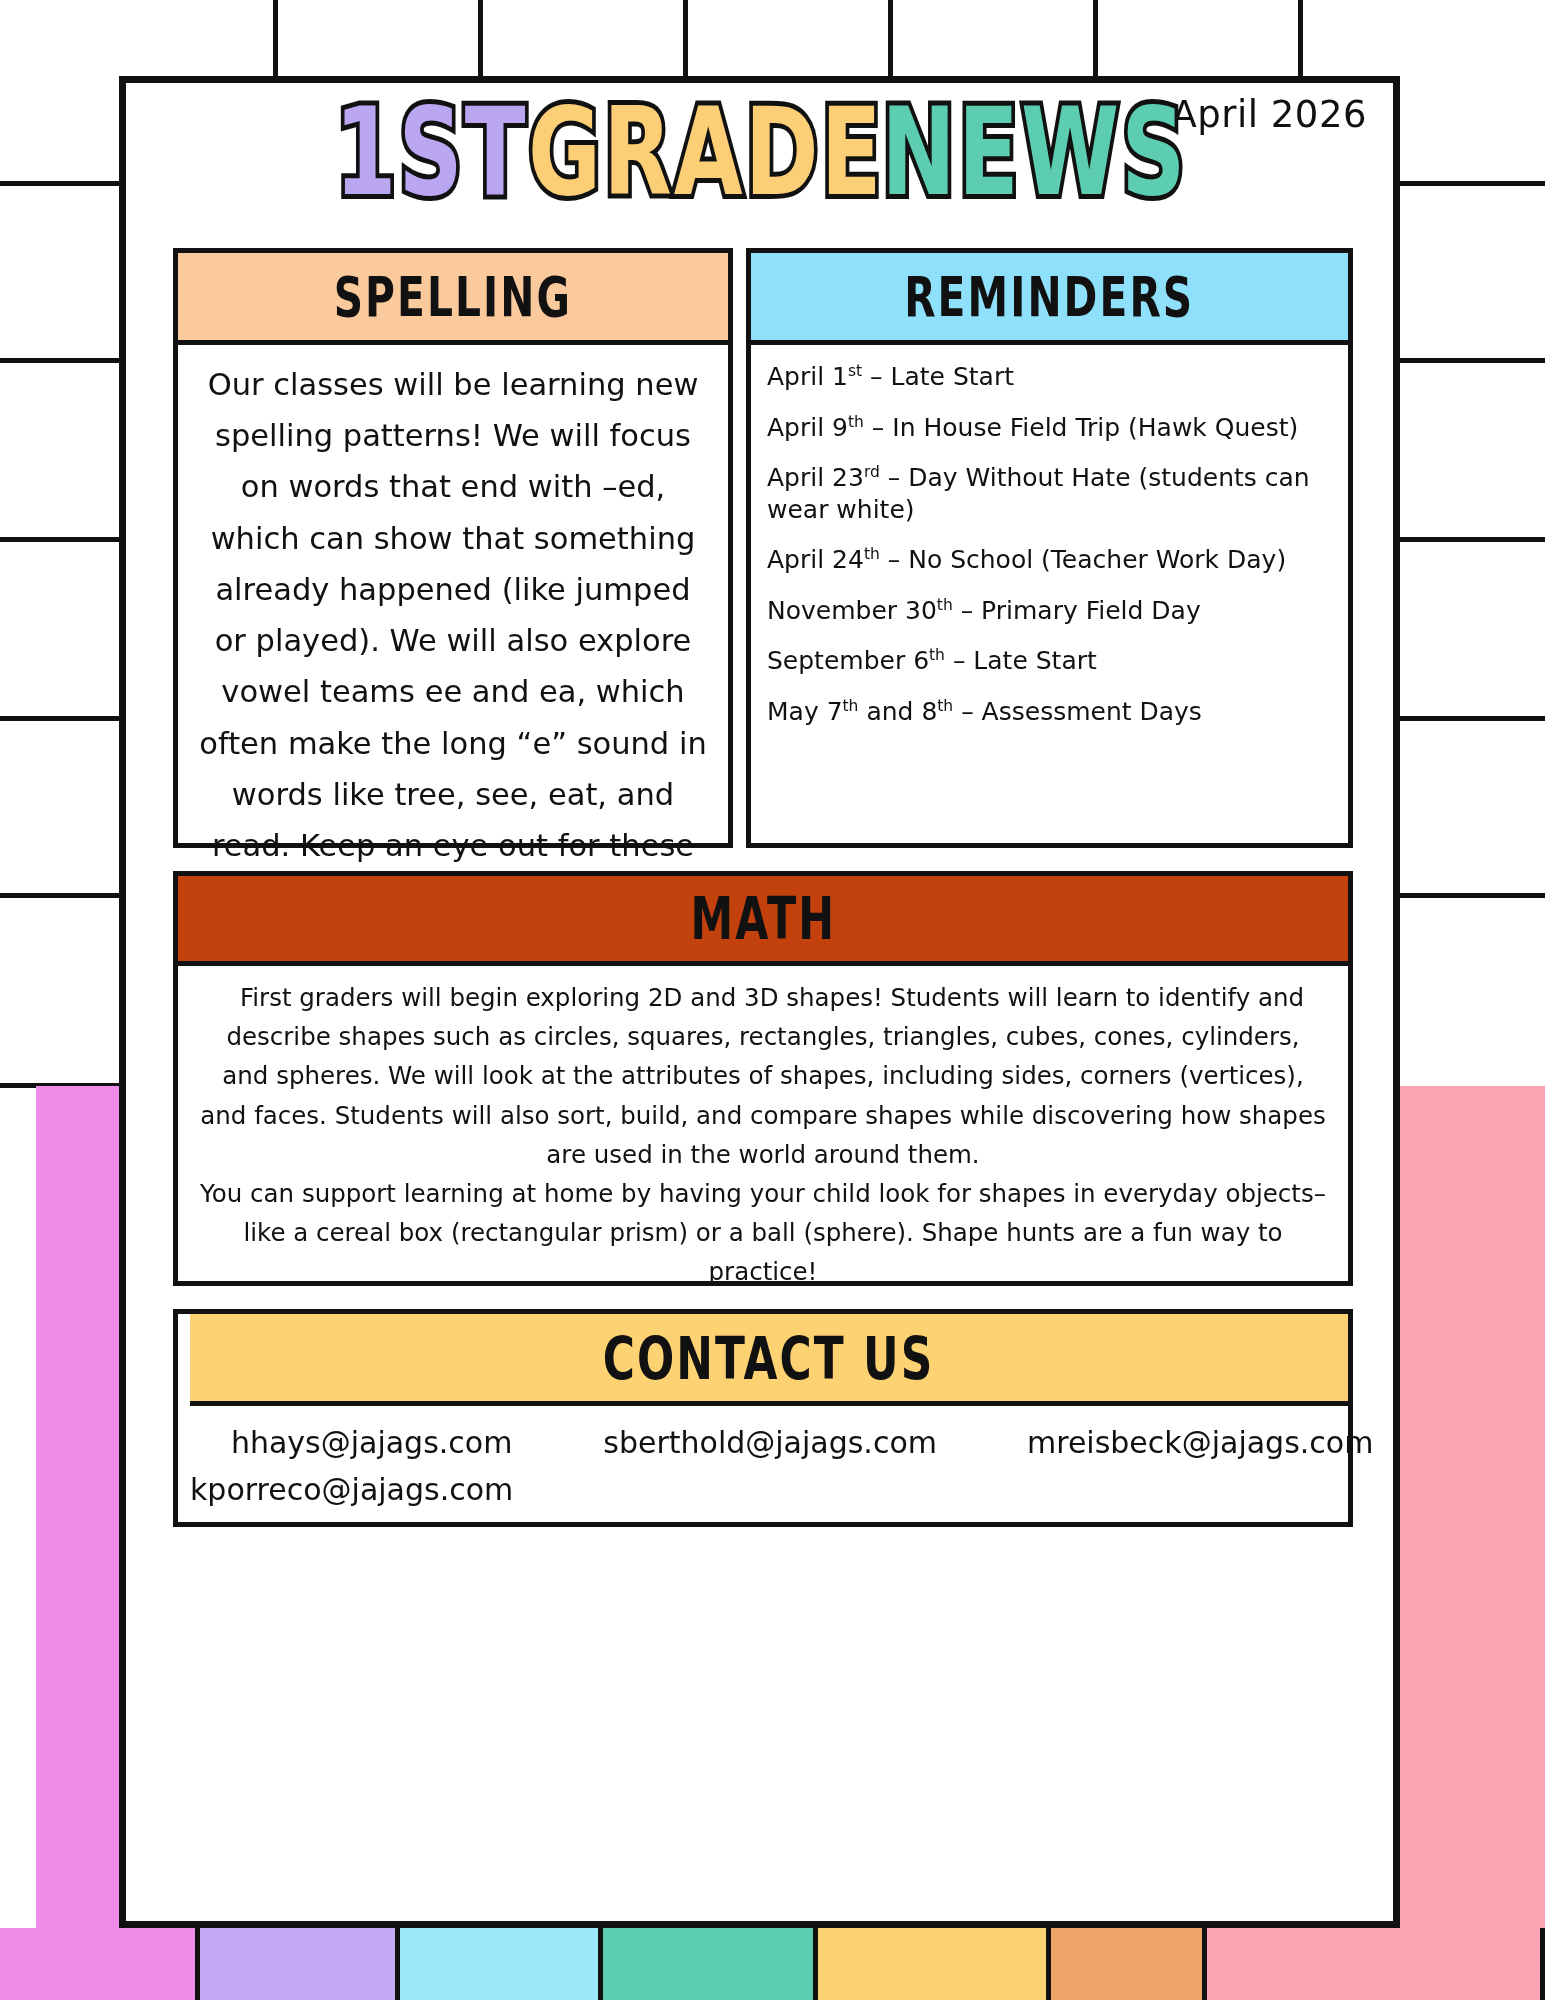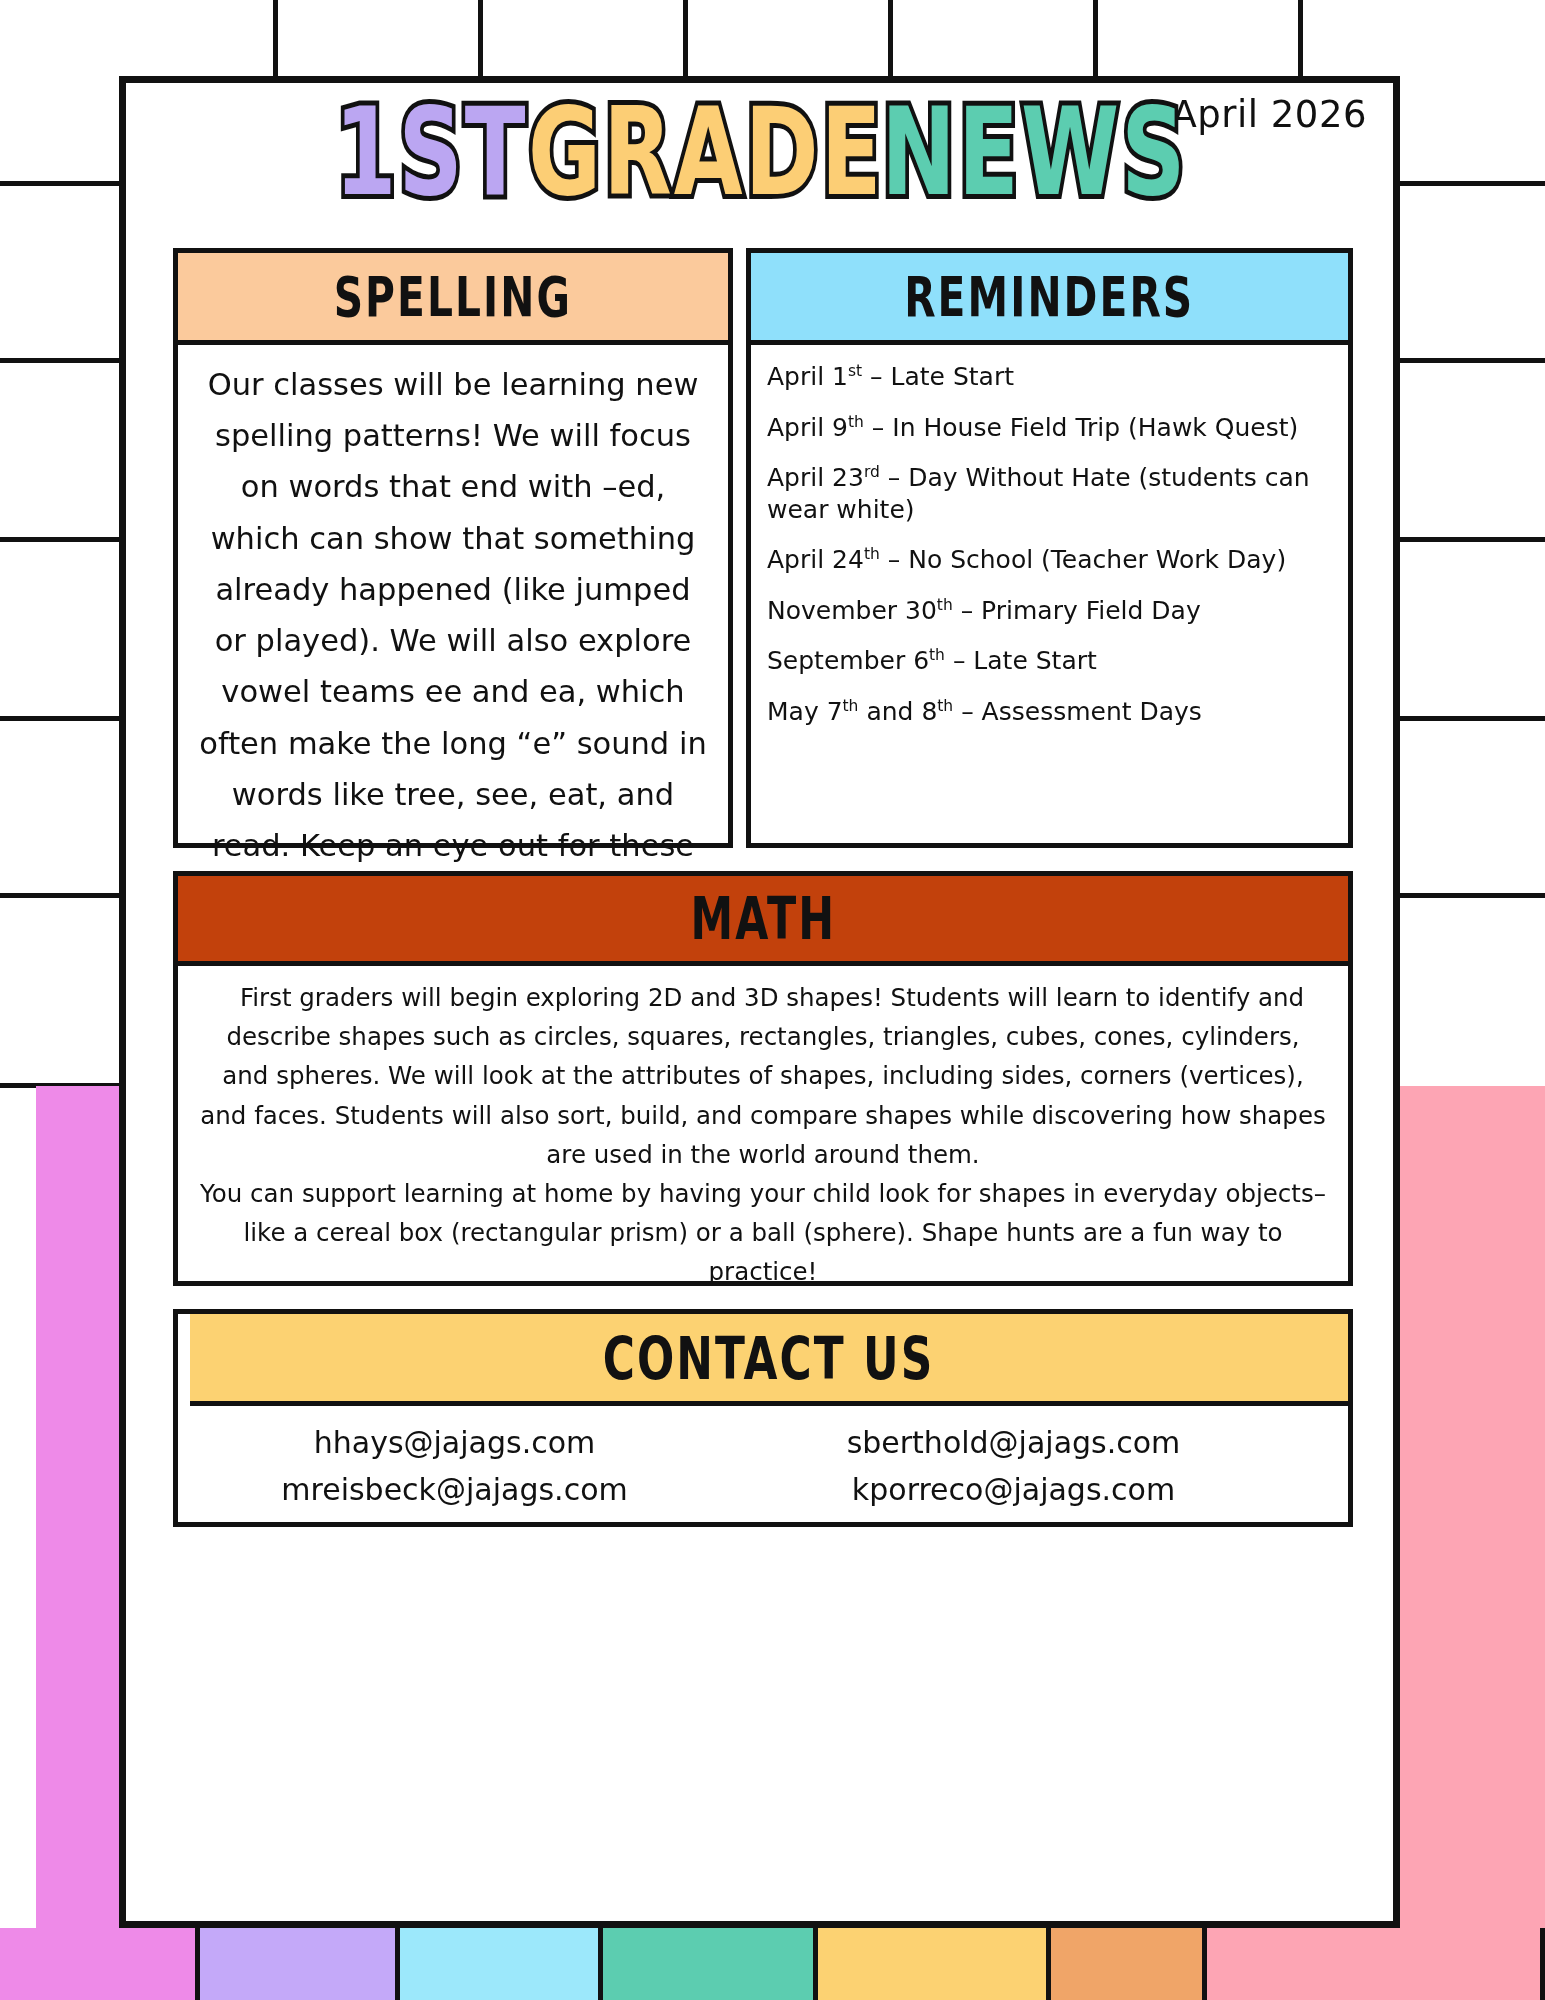--- a/index.html
+++ b/index.html
@@ -185,21 +185,21 @@
   #contact { left: 47px; top: 1226px; width: 1180px; height: 218px; padding-left: 12px; }
   #contact .box-head { height: 92px; background: #fcd272; }
   #contact .head-text { font-size: 43px; }
   #contact .box-body {
     padding: 14px 0 0 0;
     font-size: 30px;
     line-height: 1.5;
   }
   .email-grid {
     display: grid;
-    grid-template-columns: 1fr 1fr;
+    grid-template-columns: 1fr 1fr 1fr;
     row-gap: 2px;
   }
   .email-grid span { text-align: center; }
   .email-grid span.colA { text-align: center; padding-right: 50px; }
   .email-grid span.colB { text-align: center; padding-right: 90px; }
 </style>
 </head>
 <body>
 
 <div id="bg">

